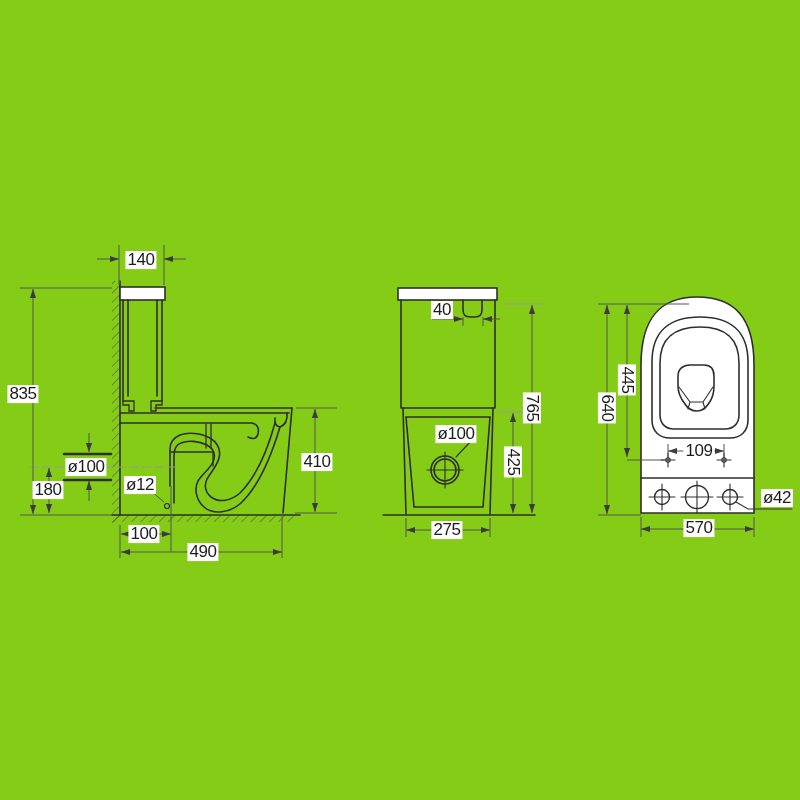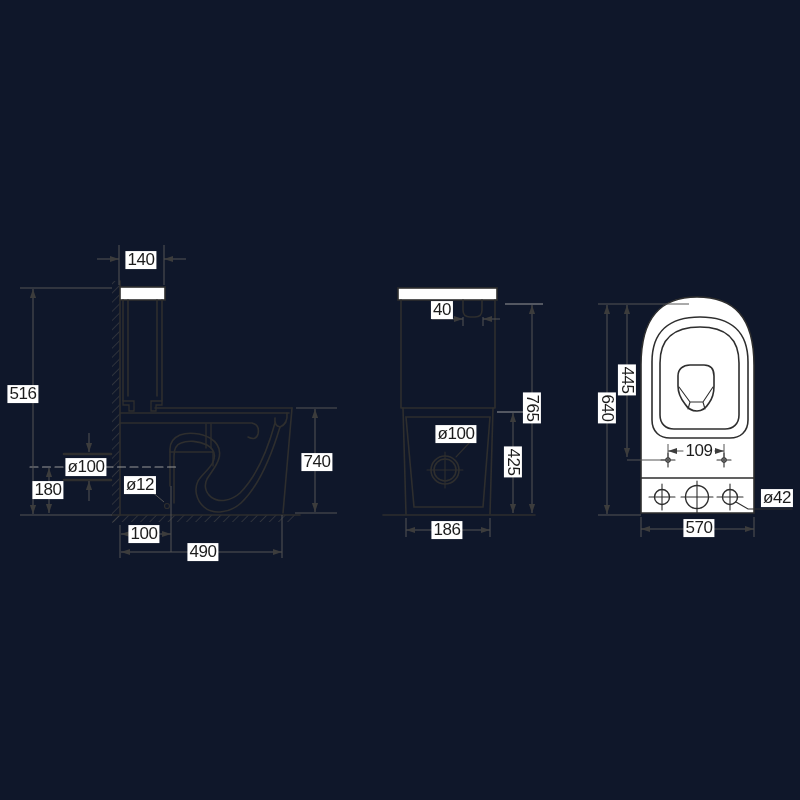--- a/index.html
+++ b/index.html
@@ -1,17 +1,17 @@
 <!DOCTYPE html>
 <html><head>
 <meta charset="utf-8">
 <style>
   html,body{margin:0;padding:0;background:#fff;}
   .canvas{
-    position:relative;width:800px;height:800px;background:#0f172a;overflow:hidden;
+    position:relative;width:800px;height:800px;background:#84cc16;overflow:hidden;
     font-family:"Liberation Sans", sans-serif;
   }
   .canvas svg{position:absolute;left:0;top:0;}
   .dim{
     position:absolute;
     font-size:17px;line-height:1.05;letter-spacing:-0.4px;
     color:#1c1c1c;background:#ffffff;padding:0 2px;white-space:nowrap;
     transform:translate(-50%,-50%);
   }
   .dim.v{transform:translate(-50%,-50%) rotate(90deg);}
@@ -119,33 +119,33 @@
     <path d="M598,304 H689 M598,515 H641 M641,517 V537 M754,517 V537 M668,444 V457 M724,444 V457"></path>
     <path d="M607,305 V514" marker-start="url(#ar)" marker-end="url(#ar)"></path>
     <path d="M627,305 V457" marker-start="url(#ar)" marker-end="url(#ar)"></path>
     <path d="M627,460 H665"></path>
     <path d="M668,451 H724" marker-start="url(#ar)" marker-end="url(#ar)"></path>
     <path d="M641,529 H754" marker-start="url(#ar)" marker-end="url(#ar)"></path>
   </g>
 </svg>
 
 <span class="dim" style="left:141px;top:260px">140</span>
-<span class="dim" style="left:23px;top:394px">516</span>
+<span class="dim" style="left:23px;top:394px">835</span>
 <span class="dim" style="left:86px;top:467px">ø100</span>
 <span class="dim" style="left:48px;top:490px">180</span>
 <span class="dim" style="left:140px;top:485px">ø12</span>
 <span class="dim" style="left:144px;top:534px">100</span>
 <span class="dim" style="left:203px;top:552px">490</span>
-<span class="dim" style="left:317px;top:462px">740</span>
+<span class="dim" style="left:317px;top:462px">410</span>
 
 <span class="dim" style="left:442px;top:310px">40</span>
 <span class="dim v" style="left:532px;top:408px">765</span>
 <span class="dim" style="left:456px;top:434px">ø100</span>
 <span class="dim v" style="left:513px;top:462px">425</span>
-<span class="dim" style="left:447px;top:530px">186</span>
+<span class="dim" style="left:447px;top:530px">275</span>
 
 <span class="dim v" style="left:607px;top:408px">640</span>
 <span class="dim v" style="left:627px;top:380px">445</span>
 <span class="dim" style="left:699px;top:451px">109</span>
 <span class="dim" style="left:777px;top:498px">ø42</span>
 <span class="dim" style="left:699px;top:528px">570</span>
 
 </div>
 
 </body></html>

